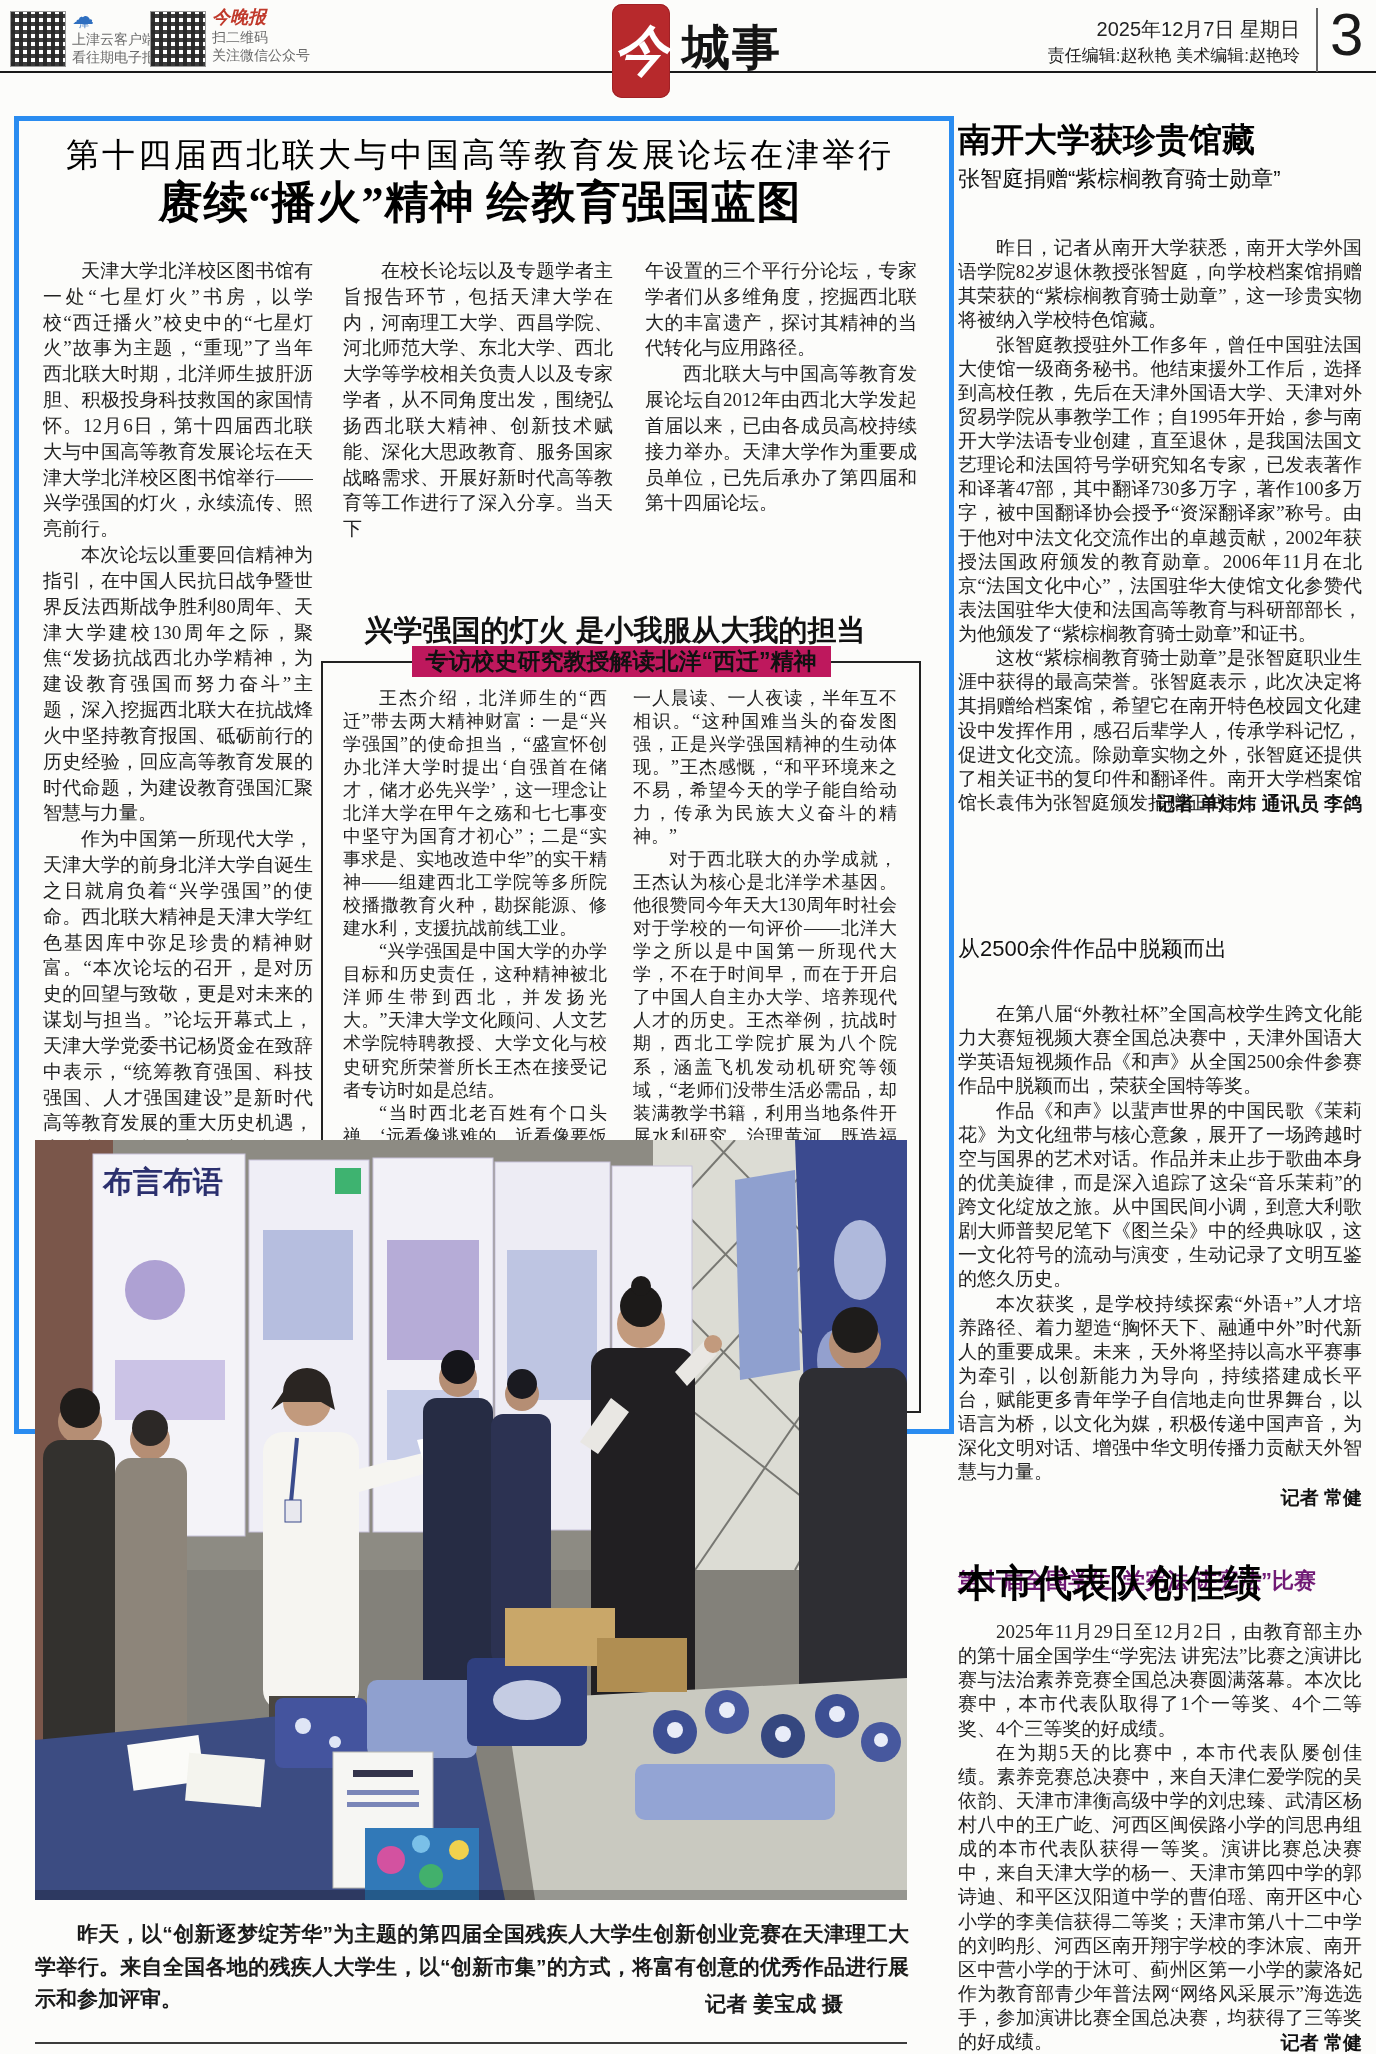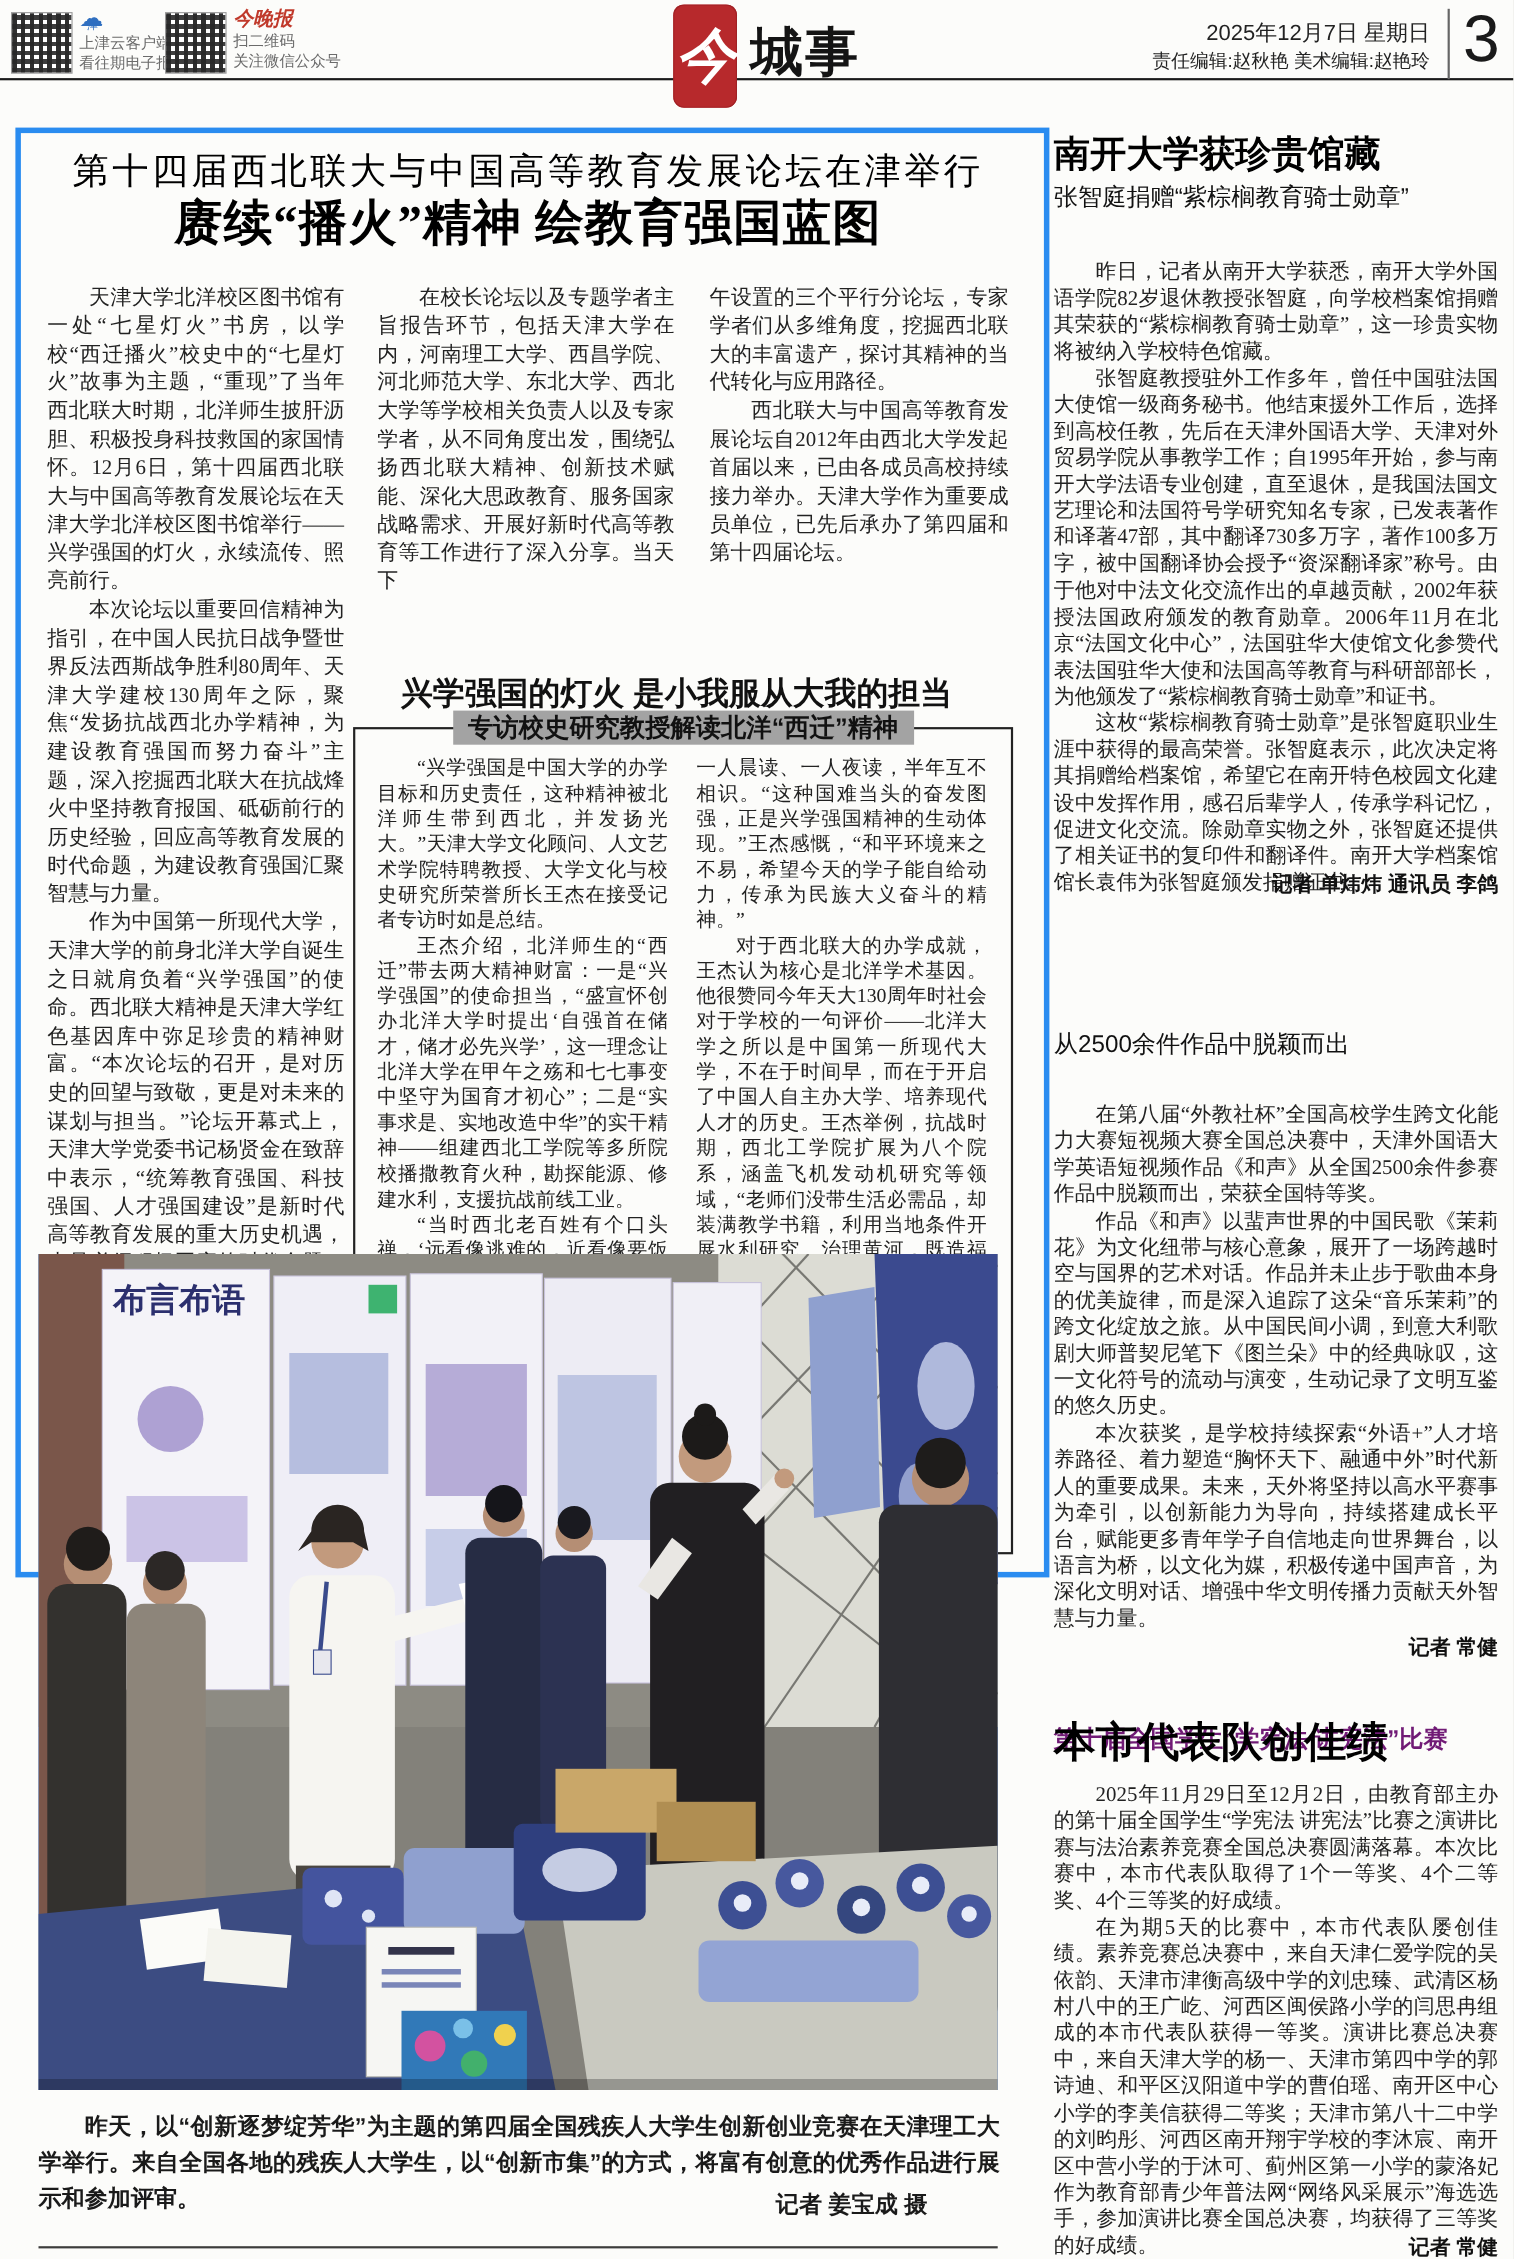--- a/index.html
+++ b/index.html
@@ -35,21 +35,21 @@
   .main-col{position:absolute;overflow:hidden;}
   #col1{left:24px;top:137px;width:270px;height:1158px;}
   #col2{left:324px;top:137px;width:270px;height:322px;}
   #col3{left:626px;top:137px;width:272px;height:330px;}
   .main-col p,.art-body p,.sub-col p{margin:0;text-align:justify;}
   .main-col p{font-size:19px;line-height:1.36;text-indent:2em;color:#222;}
   .noindent{text-indent:0 !important;}
 
   .sub-head{position:absolute;left:292px;top:490px;width:608px;text-align:center;font-size:29px;font-weight:700;color:#111;}
   .sub-box{position:absolute;left:302px;top:540px;width:596px;height:748px;border:2px solid #222;}
-  .sub-subtitle{margin:-17px auto 0;width:max-content;max-width:540px;background:#a3a3a3;padding:0 14px;
+  .sub-subtitle{margin:-17px auto 0;width:max-content;max-width:540px;background:#be185d;padding:0 14px;
                 font-size:23px;font-weight:700;color:#111;}
   .sub-cols{display:flex;gap:26px;padding:10px 20px 0 20px;}
   .sub-col{width:264px;height:694px;overflow:hidden;}
   .sub-col p{font-size:18px;line-height:1.28;text-indent:2em;color:#222;}
 
   
   .art-head{position:absolute;left:958px;font-weight:700;color:#000;}
   #a1-head{top:118px;font-size:33px;}
   #a2-head{top:876px;font-size:35px;}
   #a3-head{top:1558px;font-size:38px;}
@@ -117,22 +117,22 @@
     <div class="main-col" id="col3">
       <p class="noindent">午设置的三个平行分论坛，专家学者们从多维角度，挖掘西北联大的丰富遗产，探讨其精神的当代转化与应用路径。</p>
       <p>西北联大与中国高等教育发展论坛自2012年由西北大学发起首届以来，已由各成员高校持续接力举办。天津大学作为重要成员单位，已先后承办了第四届和第十四届论坛。</p>
     </div>
 
     <div class="sub-head sans">兴学强国的灯火 是小我服从大我的担当</div>
     <div class="sub-box">
       <div class="sub-subtitle sans">专访校史研究教授解读北洋“西迁”精神</div>
       <div class="sub-cols">
         <div class="sub-col">
+          <p>王杰介绍，北洋师生的“西迁”带去两大精神财富：一是“兴学强国”的使命担当，“盛宣怀创办北洋大学时提出‘自强首在储才，储才必先兴学’，这一理念让北洋大学在甲午之殇和七七事变中坚守为国育才初心”；二是“实事求是、实地改造中华”的实干精神——组建西北工学院等多所院校播撒教育火种，勘探能源、修建水利，支援抗战前线工业。</p>
           <p>“兴学强国是中国大学的办学目标和历史责任，这种精神被北洋师生带到西北，并发扬光大。”天津大学文化顾问、人文艺术学院特聘教授、大学文化与校史研究所荣誉所长王杰在接受记者专访时如是总结。</p>
-          <p>王杰介绍，北洋师生的“西迁”带去两大精神财富：一是“兴学强国”的使命担当，“盛宣怀创办北洋大学时提出‘自强首在储才，储才必先兴学’，这一理念让北洋大学在甲午之殇和七七事变中坚守为国育才初心”；二是“实事求是、实地改造中华”的实干精神——组建西北工学院等多所院校播撒教育火种，勘探能源、修建水利，支援抗战前线工业。</p>
           <p>“当时西北老百姓有个口头禅，‘远看像逃难的，近看像要饭的，仔细一看是西北工学院的’。”王杰说，师生仓促西迁、衣食无着仍坚持办学，后来将学生安置于七星寺，大家分批次早晚自习，“提着马灯、举着蜡烛穿行田间的身影如繁星点点，这就是‘七星灯火’的由来”。院士师昌绪与高景德曾是上下铺室友，却因</p>
         </div>
         <div class="sub-col">
           <p class="noindent">一人晨读、一人夜读，半年互不相识。“这种国难当头的奋发图强，正是兴学强国精神的生动体现。”王杰感慨，“和平环境来之不易，希望今天的学子能自给动力，传承为民族大义奋斗的精神。”</p>
           <p>对于西北联大的办学成就，王杰认为核心是北洋学术基因。他很赞同今年天大130周年时社会对于学校的一句评价——北洋大学之所以是中国第一所现代大学，不在于时间早，而在于开启了中国人自主办大学、培养现代人才的历史。王杰举例，抗战时期，西北工学院扩展为八个院系，涵盖飞机发动机研究等领域，“老师们没带生活必需品，却装满教学书籍，利用当地条件开展水利研究、治理黄河，既造福民众又坚持科研。”</p>
           <p>在王杰看来，北洋大学西迁是在危难之际保留了文化火种与建设人才，都是为了国家的人才、知识与科研能力储备，这是西迁精神的核心要义，“一切以兴学强国为前提，是小我服从大我的体现。”</p>
           <div class="byline sub-byline">记者 单炜炜</div>
         </div>
       </div>
     </div>

